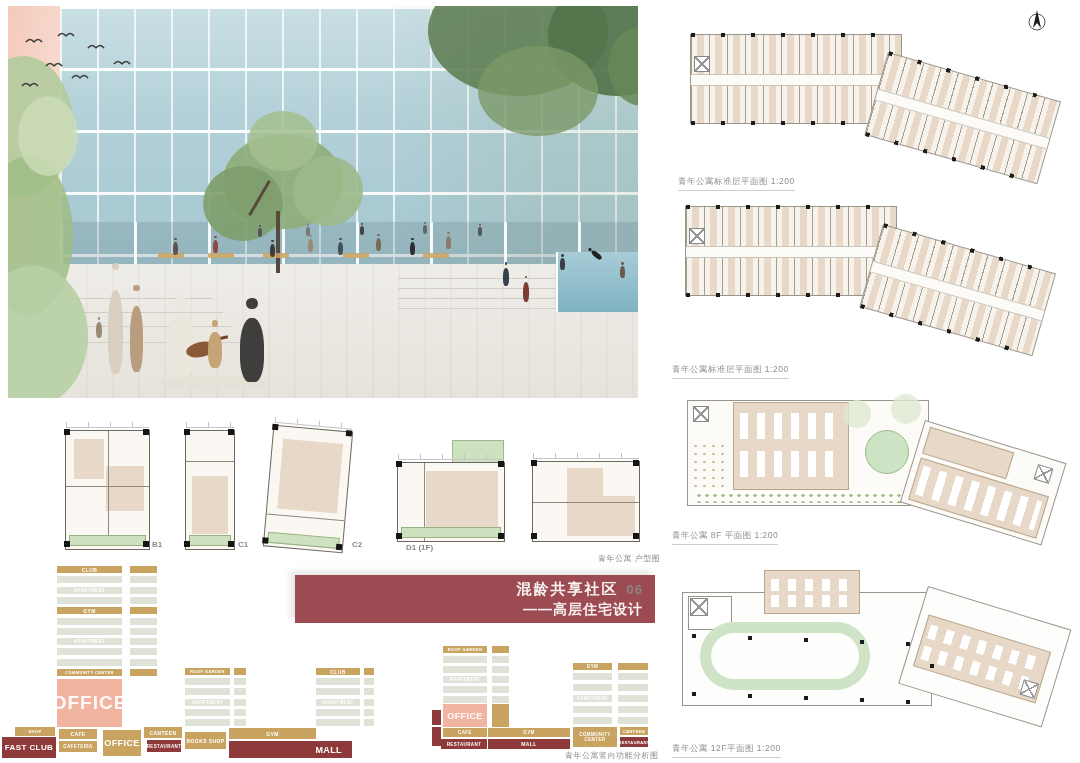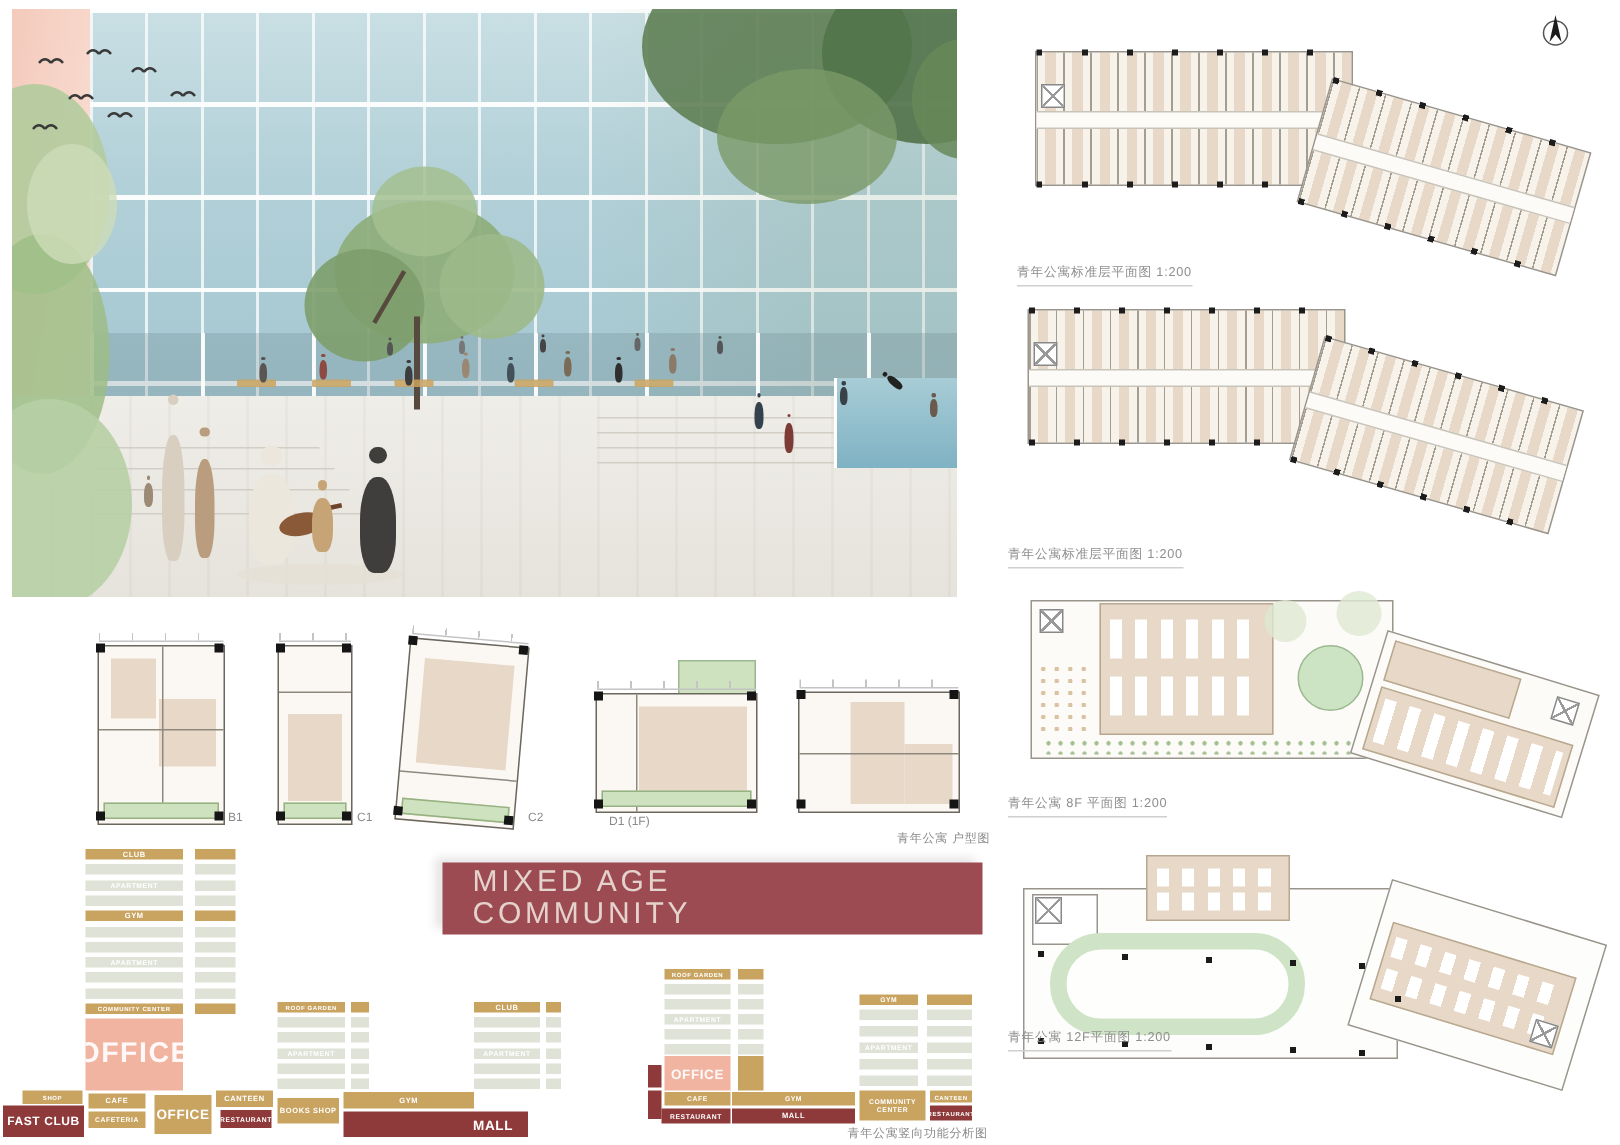--- a/index.html
+++ b/index.html
@@ -59,21 +59,21 @@
        border-bottom:1px solid #cfcfcf;padding-bottom:2px;white-space:nowrap;}
   .capn{position:absolute;font-size:8px;color:#8a8a8a;letter-spacing:.5px;white-space:nowrap;}
   
   .unit{position:absolute;border:1.5px solid #6b675f;background:#fbf8f4;}
   .dim{position:absolute;left:0;right:0;top:-9px;height:5px;border-bottom:1px solid #c4c4c4;
        background:repeating-linear-gradient(90deg,#c4c4c4 0 1px,rgba(0,0,0,0) 1px 22px);}
   .balc{position:absolute;left:3px;right:3px;bottom:3px;height:9px;background:#cfe2bf;border:1px solid #98b183;}
   .ucol{position:absolute;width:6px;height:6px;background:#151515;}
   .ub{position:absolute;background:#e7d8c7;}
   .uwall{position:absolute;background:#8d897f;}
-  .ulabel{position:absolute;font-size:8px;color:#8a8a8a;white-space:nowrap;}
+  .ulabel{position:absolute;font-size:8px;color:#8a8a8a;white-space:nowrap;font-weight:bold;}
   
   .title{position:absolute;left:295px;top:575px;width:360px;height:48px;background:#9d4b52;
          box-shadow:-5px -4px 6px rgba(0,0,0,.10);display:flex;align-items:center;}
   .t-en{margin-left:20px;color:#e4d2cd;font-size:20px;line-height:21px;letter-spacing:2.5px;white-space:nowrap;}
   .t-cn{position:absolute;right:12px;top:5px;text-align:right;color:#f7f1ef;font-weight:bold;}
   .t-cn .l1{font-size:15px;letter-spacing:2px;}
   .t-cn .l2{font-size:14px;letter-spacing:1px;margin-top:2px;}
   .t-idx{color:#8d8484;font-size:13px;margin-left:8px;letter-spacing:1px;}
   
   .bar{position:absolute;display:flex;align-items:center;justify-content:center;
@@ -234,21 +234,21 @@
     </div>
     <div class="beige" style="left:86px;top:4px;width:94px;height:42px">
       <div class="tables" style="left:6px;top:8px;width:82px;height:12px"></div>
       <div class="tables" style="left:6px;top:24px;width:82px;height:12px"></div>
     </div>
     <div class="outline" style="left:10px;top:30px;width:42px;height:32px;background:#fff"></div>
     <div class="elev" style="left:12px;top:32px;width:16px;height:16px"></div>
     <div class="track" style="left:22px;top:56px;width:148px;height:46px"></div>
     <div class="dotseed" style="left:14px;top:68px;box-shadow:56px 2px #1b1b1b,112px 4px #1b1b1b,168px 6px #1b1b1b,214px 8px #1b1b1b,0 58px #1b1b1b,56px 60px #1b1b1b,112px 62px #1b1b1b,168px 64px #1b1b1b,214px 66px #1b1b1b,238px 30px #1b1b1b"></div>
   </div>
-  <div class="cap" style="left:672px;top:686px">青年公寓 12F平面图 1:200</div>
+  <div class="cap" style="left:672px;top:743px">青年公寓 12F平面图 1:200</div>
 
   <div class="unit" style="left:65px;top:430px;width:83px;height:118px">
     <div class="dim"></div>
     <div class="ub" style="left:8px;top:8px;width:30px;height:40px"></div>
     <div class="ub" style="left:40px;top:35px;width:38px;height:45px"></div>
     <div class="uwall" style="left:0;top:55px;width:83px;height:1px"></div>
     <div class="uwall" style="left:42px;top:0;width:1px;height:110px"></div>
     <div class="balc"></div>
     <div class="ucol" style="left:-2px;top:-2px;box-shadow:79px 0 #151515,0 112px #151515,79px 112px #151515"></div>
   </div>
@@ -286,23 +286,23 @@
     <div class="dim"></div>
     <div class="ub" style="left:34px;top:6px;width:36px;height:68px"></div>
     <div class="ub" style="left:70px;top:34px;width:32px;height:40px"></div>
     <div class="uwall" style="left:0;top:40px;width:106px;height:1px"></div>
     <div class="ucol" style="left:-2px;top:-2px;box-shadow:102px 0 #151515,0 73px #151515,102px 73px #151515"></div>
   </div>
   <div class="ulabel" style="left:615px;top:575px">D1 (2F)</div>
   <div class="capn" style="left:598px;top:553px">青年公寓 户型图</div>
 
   <div class="title">
-    <div class="t-en">
-      <div>MIXED AGE</div>
-      <div>COMMUNITY</div>
+    <div class="t-cn">
+      <div class="l1"><span>混龄共享社区</span><span class="t-idx">06</span></div>
+      <div class="l2">——高层住宅设计</div>
     </div>
   </div>
 
   <div class="bar tan" style="left:57px;top:566px;width:65px;height:7px">CLUB</div>
   <div class="bar grayb" style="left:57px;top:576px;width:65px;height:7px"></div>
   <div class="bar grayb" style="left:57px;top:587px;width:65px;height:7px;font-size:4.5px">APARTMENT</div>
   <div class="bar grayb" style="left:57px;top:597px;width:65px;height:7px"></div>
   <div class="bar tan" style="left:57px;top:607px;width:65px;height:7px">GYM</div>
   <div class="bar grayb" style="left:57px;top:618px;width:65px;height:7px"></div>
   <div class="bar grayb" style="left:57px;top:628px;width:65px;height:7px"></div>

